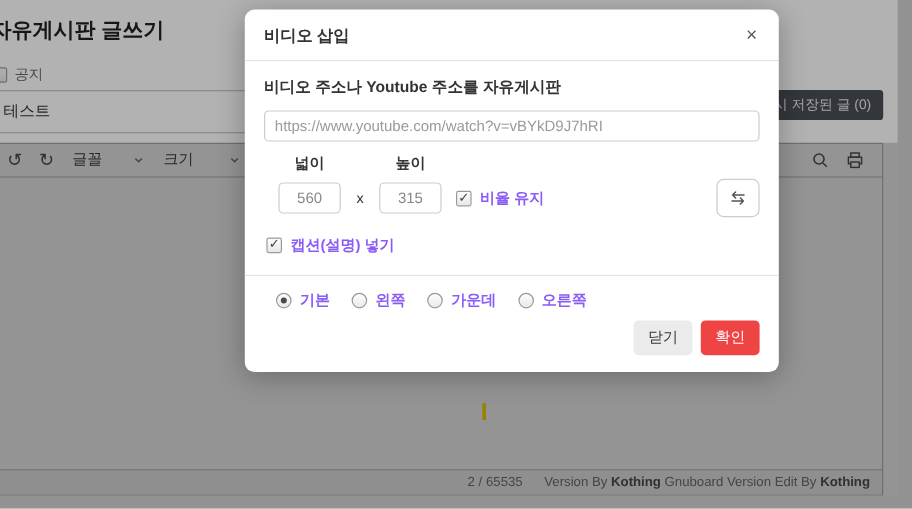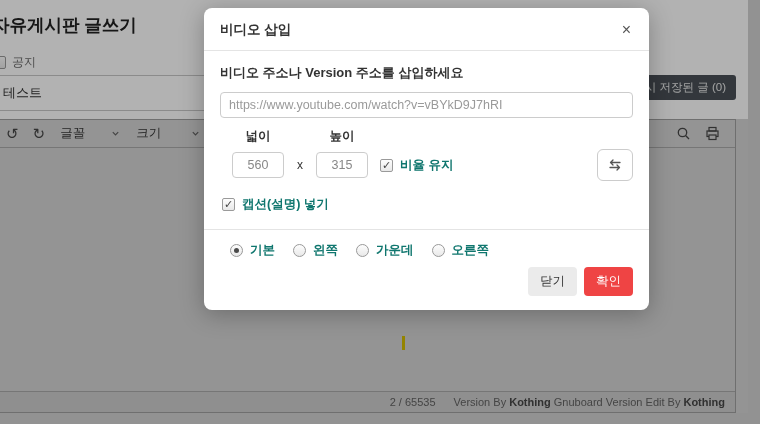--- a/index.html
+++ b/index.html
@@ -58,21 +58,21 @@
   .url-input::placeholder { color:#9a9a9a; }
   .size-block { margin:10px 0 0 12px; }
   .size-labels { display:flex; font-size:12.5px; font-weight:bold; color:#333; margin-bottom:4px; }
   .size-labels .lab { width:52px; text-align:center; }
   .size-labels .gap { width:32px; }
   .size-row { display:flex; align-items:center; }
   .num-input { width:52px; height:26px; border:1px solid #ccc; border-radius:4px; text-align:center;
                font-size:12.5px; color:#888; outline:none; font-family:inherit; }
   .times { width:32px; text-align:center; font-size:12px; color:#333; }
   .chk-row { display:inline-flex; align-items:center; gap:7px; cursor:default; }
-  .chk-label { font-size:12.5px; font-weight:bold; color:#0f766e; white-space:nowrap; }
+  .chk-label { font-size:12.5px; font-weight:bold; color:#8b5cf6; white-space:nowrap; }
   .ratio-wrap { margin-left:12px; }
   .swap-btn { margin-left:auto; width:36px; height:32px; border:1px solid #ccc; border-radius:6px;
               background:#fff; display:flex; align-items:center; justify-content:center; cursor:pointer; }
   .caption-row { margin:15px 0 12px 2px; }
   .modal-footer { border-top:1px solid #e4e4e4; padding:12px 16px 14px; }
   .radio-row { display:flex; align-items:center; gap:18px; padding-left:10px; }
   .rad { width:13px; height:13px; border:1px solid #999; border-radius:50%;
          background:linear-gradient(#fdfdfd,#e9e9e9); display:inline-flex; align-items:center; justify-content:center; flex:0 0 auto; }
   .rad.selected::after { content:""; width:5px; height:5px; border-radius:50%; background:#4a4a4a; }
   .btn-row { display:flex; justify-content:flex-end; gap:7px; margin-top:8px; }
@@ -151,21 +151,21 @@
   <div class="overlay-page"></div>
   <div class="overlay-editor"></div>
 
   <div class="modal">
     <div class="modal-header">
       <span class="modal-title">비디오 삽입</span>
       <button class="modal-close">×</button>
     </div>
 
     <div class="modal-body">
-      <div class="url-label">비디오 주소나 Version 주소를 삽입하세요</div>
+      <div class="url-label">비디오 주소나 Youtube 주소를 자유게시판</div>
       <input class="url-input" type="text" placeholder="https://www.youtube.com/watch?v=vBYkD9J7hRI" style="">
 
       <div class="size-block">
         <div class="size-labels">
           <span class="lab">넓이</span>
           <span class="gap"></span>
           <span class="lab">높이</span>
         </div>
         <div class="size-row">
           <input class="num-input" type="text" value="560" style="">

